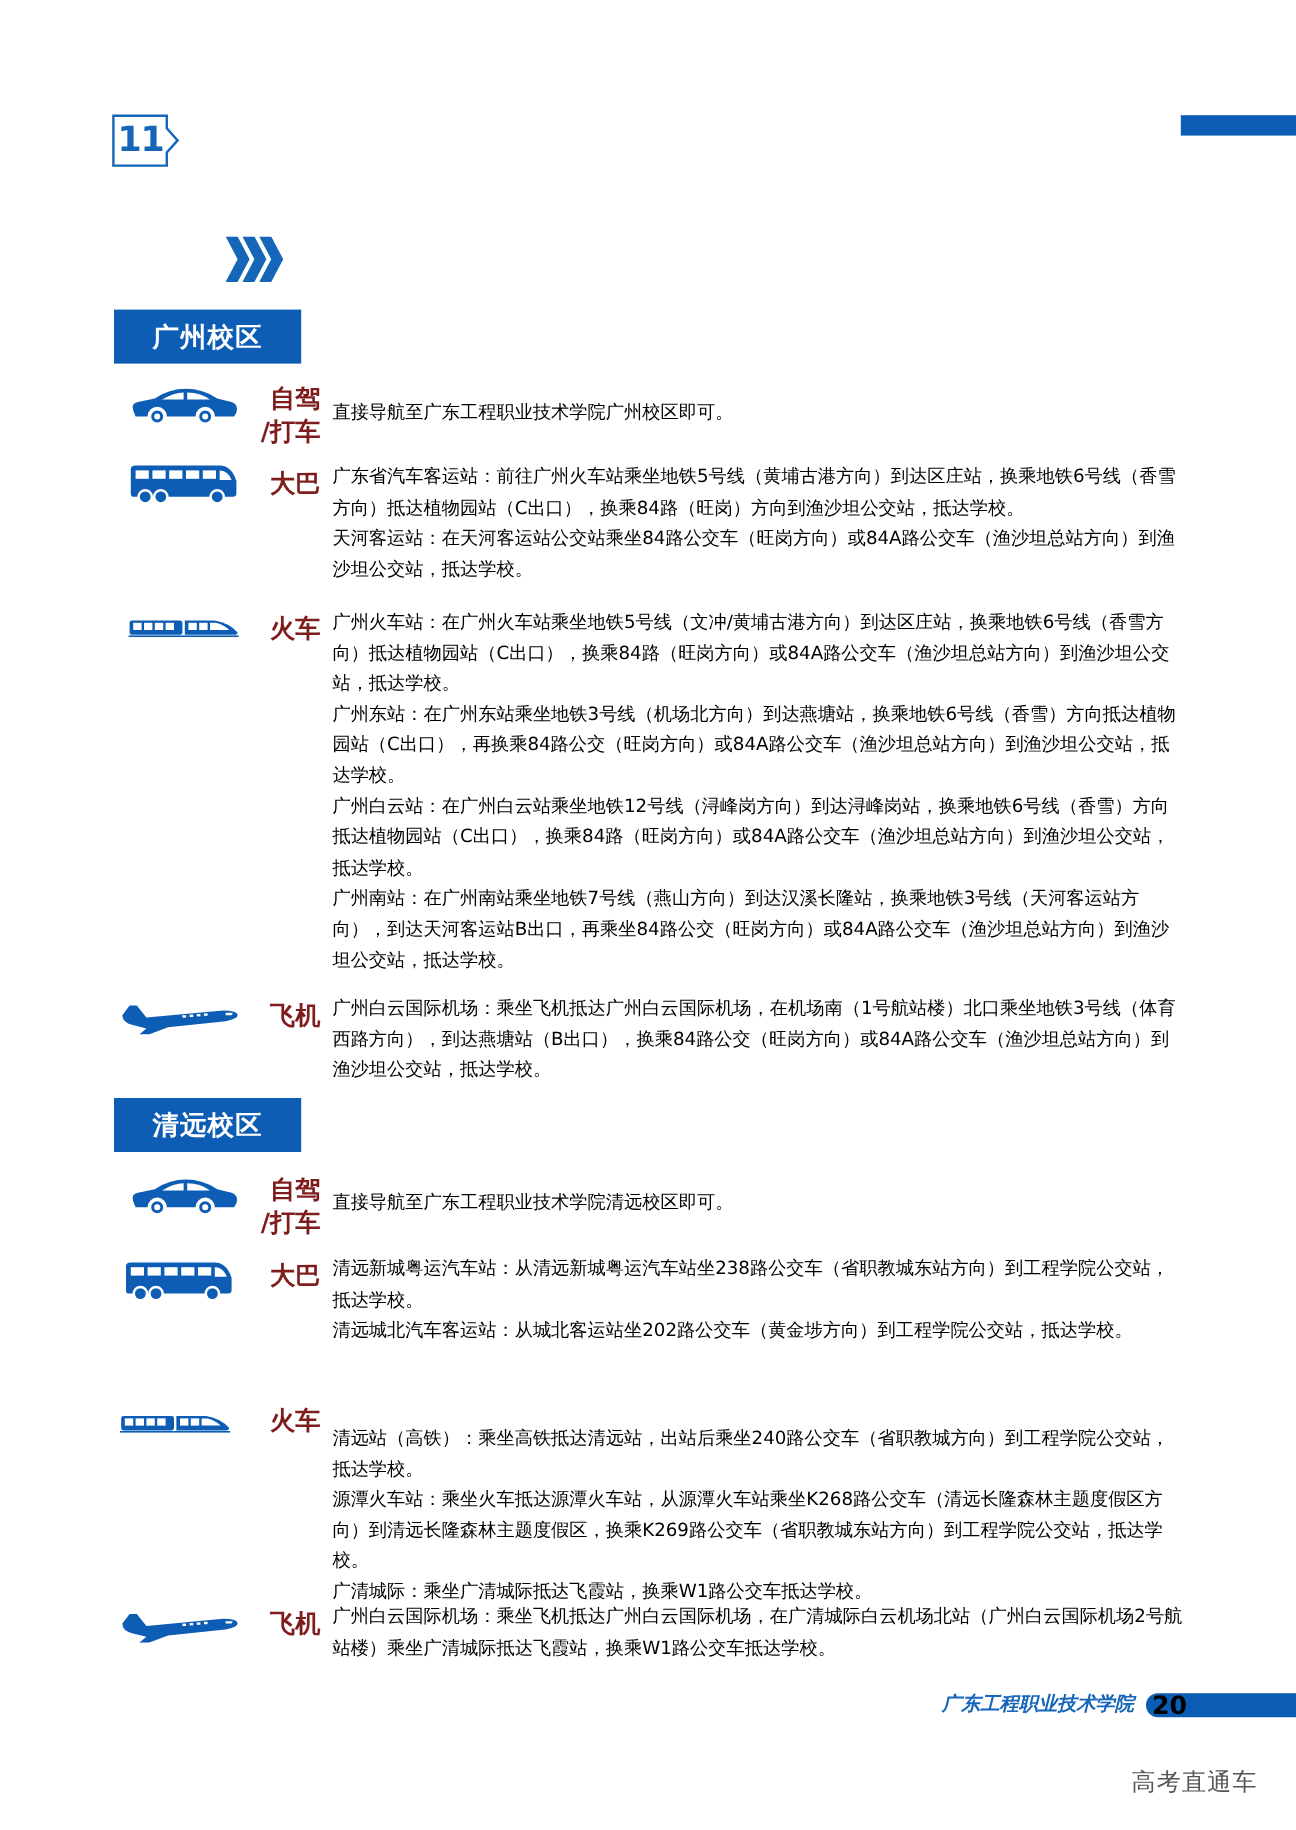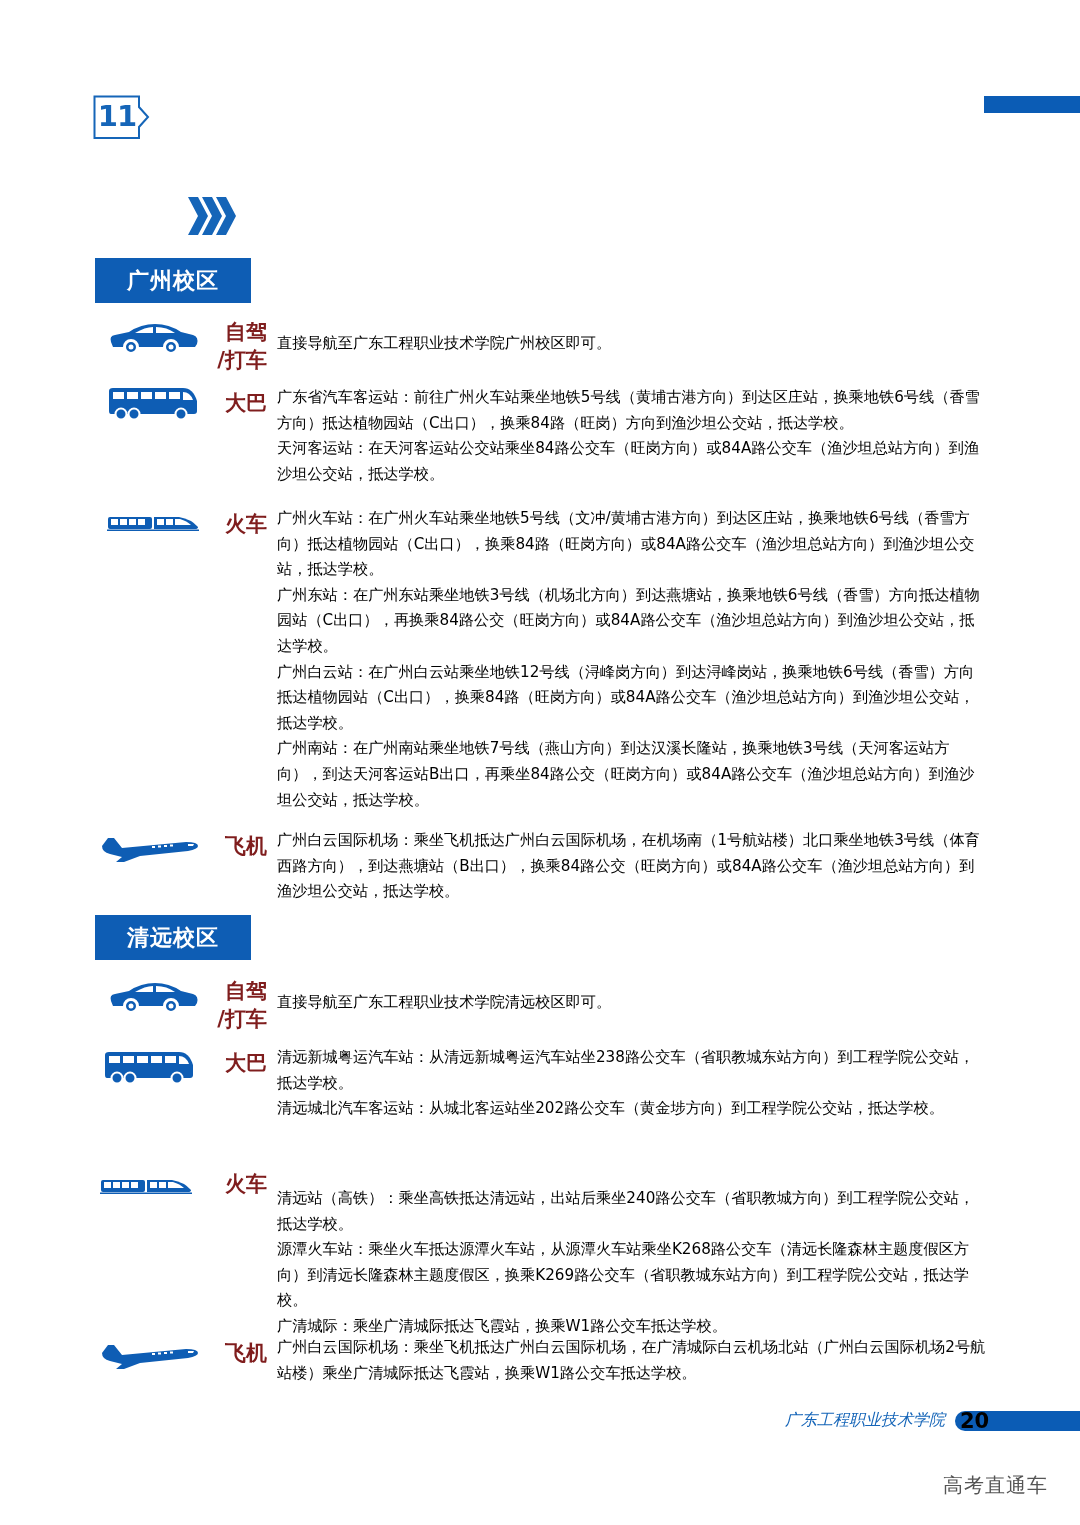--- a/index.html
+++ b/index.html
@@ -39,21 +39,21 @@
   .row .body p { margin:0; }
 
   .footer-bar {
     position:absolute; left:955px; top:1411px; width:125px; height:20px; background:#0b5cb5;
     border-radius:10px 0 0 10px;
   }
   .footer-num {
     position:absolute; left:960px; top:1409px; font-size:21px; font-weight:bold; color:#000000;
   }
   .footer-school {
-    position:absolute; left:785px; top:1410px; font-size:16px; font-weight:normal; color:#1565b8; font-style:italic;
+    position:absolute; left:785px; top:1410px; font-size:16px; font-weight:bold; color:#1565b8; font-style:italic;
   }
   .watermark {
     position:absolute; left:943px; top:1472px; font-size:20px; color:#555; letter-spacing:1px;
   }
 </style>
 </head>
 <body>
 
 <div class="page-badge">
   <svg width="58" height="45" viewBox="0 0 58 45">

